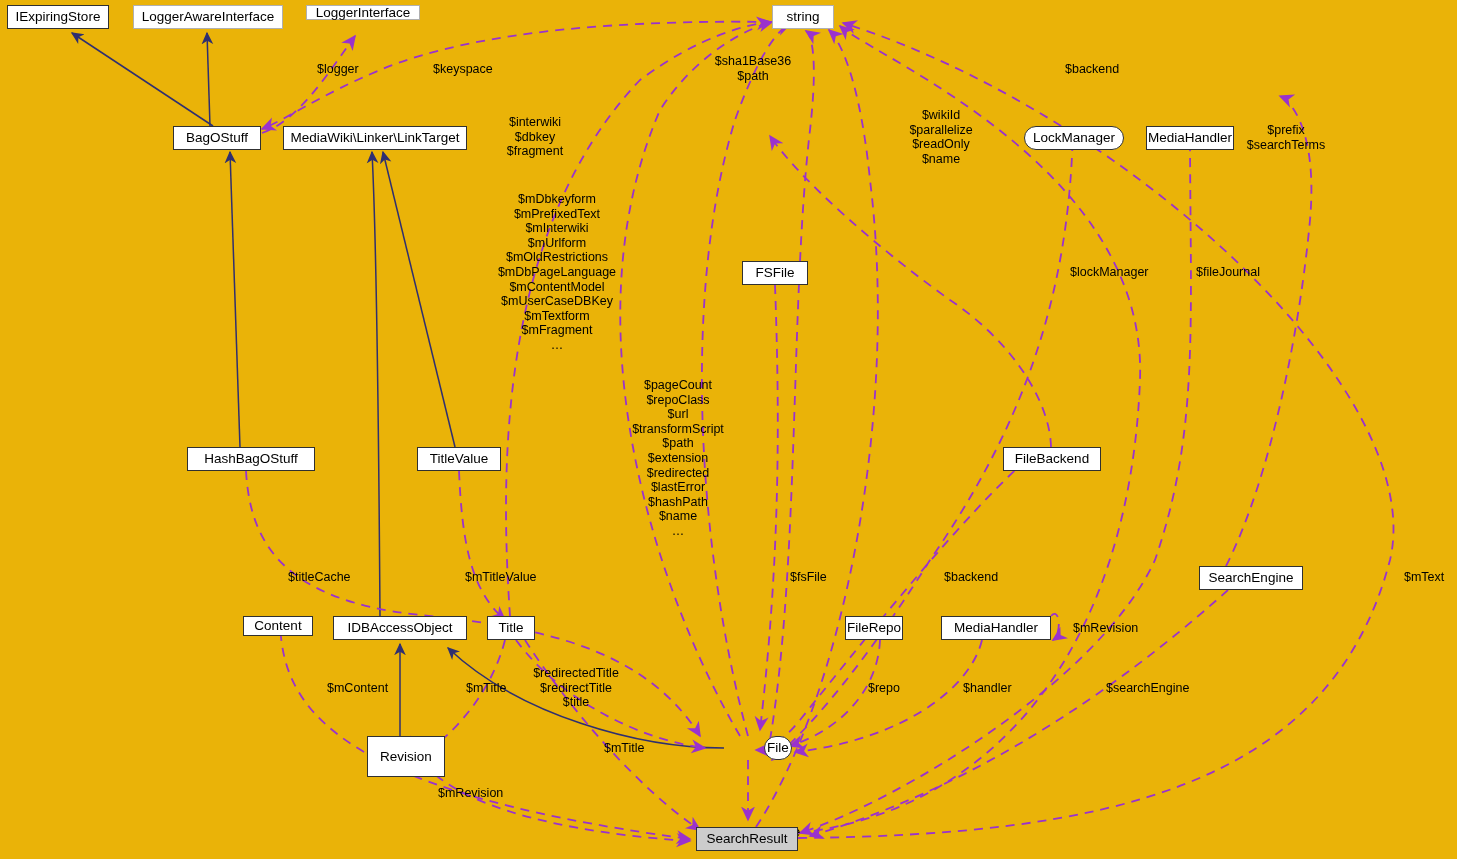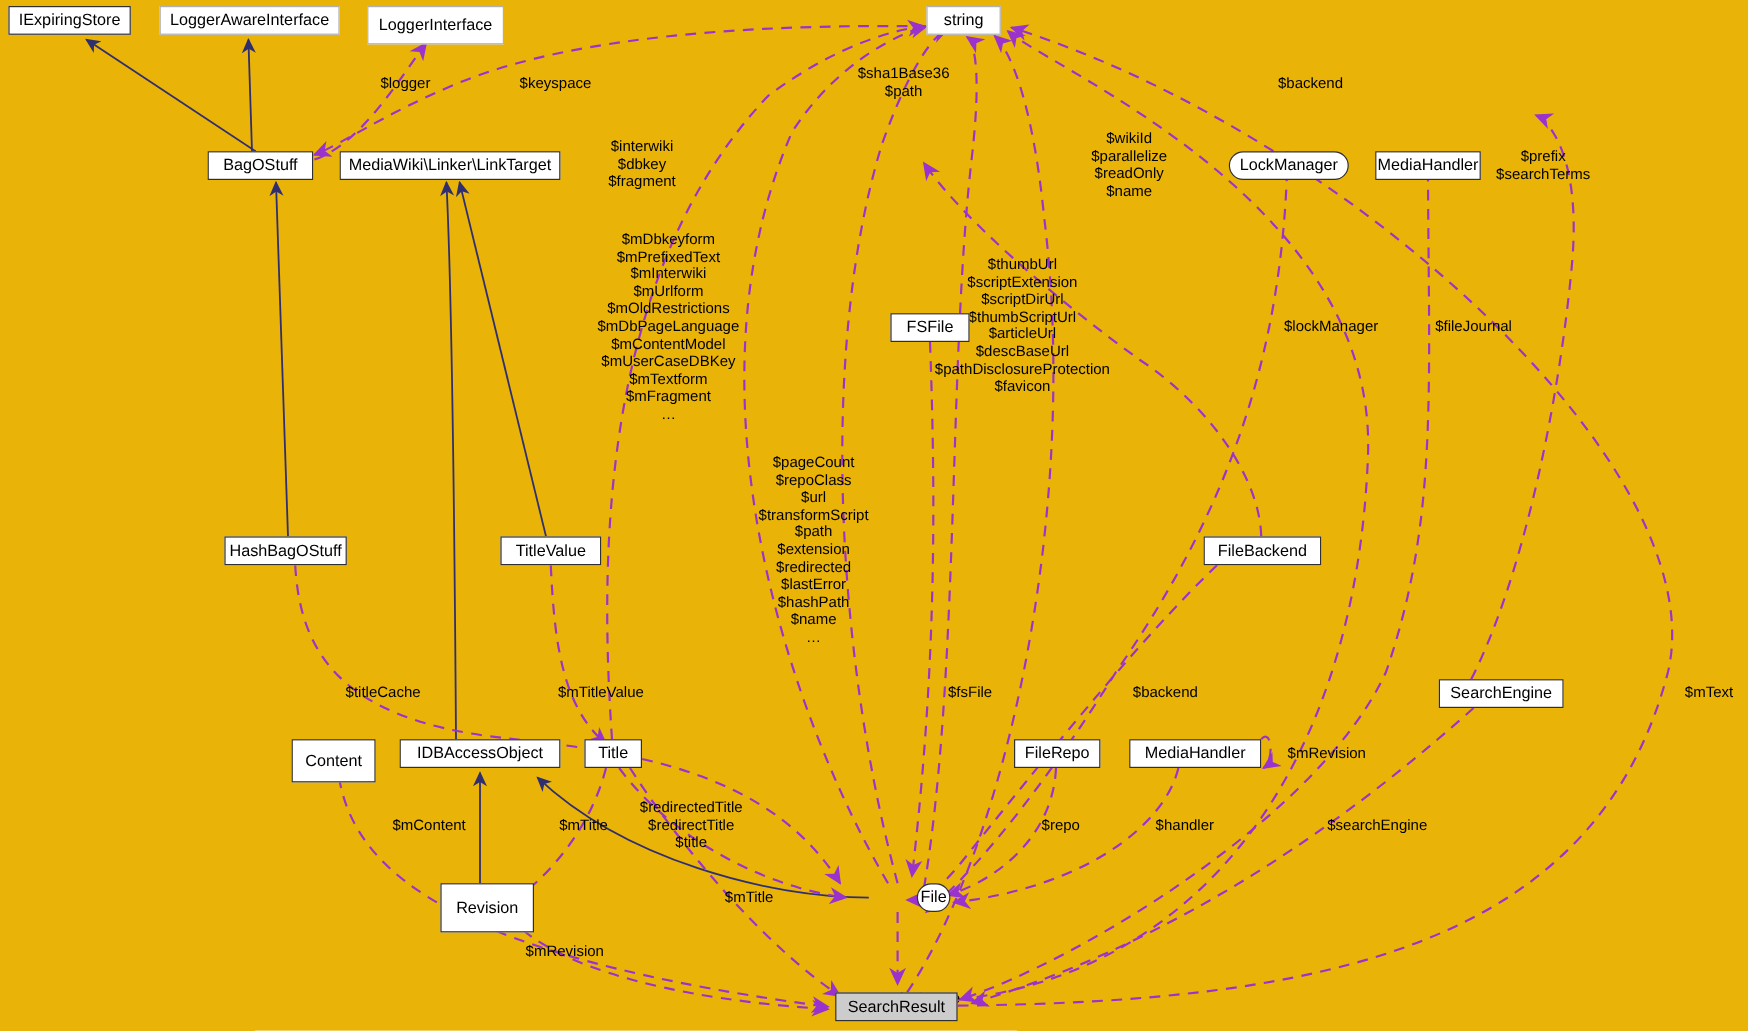--- a/index.html
+++ b/index.html
@@ -96,63 +96,63 @@
       <path d="M410,736 C420,790 520,830 690,841"></path>
     </g>
   </svg>
 
   <div class="node solid" style="left:7px;top:5px;width:102px;height:24px;">
       <span>IExpiringStore</span>
     </div>
   <div class="node light" style="left:133px;top:5px;width:150px;height:24px;">
       <span>LoggerAwareInterface</span>
     </div>
-  <div class="node light" style="left:306px;top:5px;width:114px;height:32px;">
+  <div class="node light" style="left:306px;top:5px;width:114px;height:15px;">
       <span>LoggerInterface</span>
     </div>
   <div class="node light" style="left:772px;top:5px;width:62px;height:24px;">
       <span>string</span>
     </div>
   <div class="node solid" style="left:173px;top:126px;width:88px;height:24px;">
       <span>BagOStuff</span>
     </div>
   <div class="node solid" style="left:283px;top:126px;width:184px;height:24px;">
       <span>MediaWiki\Linker\LinkTarget</span>
     </div>
   <div class="node solid" style="left:1024px;top:126px;width:100px;height:24px;border-radius:12px;">
       <span>LockManager</span>
     </div>
   <div class="node solid" style="left:1146px;top:126px;width:88px;height:24px;">
       <span>MediaHandler</span>
     </div>
   <div class="node solid" style="left:742px;top:261px;width:66px;height:24px;">
       <span>FSFile</span>
     </div>
-  <div class="node solid" style="left:187px;top:447px;width:102px;height:24px;">
+  <div class="node solid" style="left:187px;top:447px;width:128px;height:24px;">
       <span>HashBagOStuff</span>
     </div>
   <div class="node solid" style="left:417px;top:447px;width:84px;height:24px;">
       <span>TitleValue</span>
     </div>
   <div class="node solid" style="left:1003px;top:447px;width:98px;height:24px;">
       <span>FileBackend</span>
     </div>
   <div class="node solid" style="left:1199px;top:566px;width:104px;height:24px;">
       <span>SearchEngine</span>
     </div>
-  <div class="node solid" style="left:243px;top:616px;width:70px;height:36px;text-align:center;">
+  <div class="node solid" style="left:243px;top:616px;width:70px;height:20px;text-align:center;">
       <span>Content</span>
     </div>
   <div class="node solid" style="left:333px;top:616px;width:134px;height:24px;">
       <span>IDBAccessObject</span>
     </div>
   <div class="node solid" style="left:487px;top:616px;width:48px;height:24px;">
       <span>Title</span>
     </div>
-  <div class="node solid" style="left:845px;top:616px;width:72px;height:24px;">
+  <div class="node solid" style="left:845px;top:616px;width:58px;height:24px;">
       <span>FileRepo</span>
     </div>
   <div class="node solid" style="left:941px;top:616px;width:110px;height:24px;">
       <span>MediaHandler</span>
     </div>
   <div class="node solid" style="left:367px;top:736px;width:78px;height:41px;">
       <span>Revision</span>
     </div>
   <div class="node solid" style="left:764px;top:736px;width:28px;height:24px;border-radius:12px;">
       <span>File</span>
@@ -179,28 +179,20 @@
 $mPrefixedText
 $mInterwiki
 $mUrlform
 $mOldRestrictions
 $mDbPageLanguage
 $mContentModel
 $mUserCaseDBKey
 $mTextform
 $mFragment
 …</div>
-  <div class="edgelabel" style="left: 852px; top: 213px; transform: translateX(-50%);">$thumbUrl
-$scriptExtension
-$scriptDirUrl
-$thumbScriptUrl
-$articleUrl
-$descBaseUrl
-$pathDisclosureProtection
-$favicon</div>
   <div class="edgelabel" style="left:1070px;top:265px;">$lockManager</div>
   <div class="edgelabel" style="left:1196px;top:265px;">$fileJournal</div>
   <div class="edgelabel" style="left: 678px; top: 378px; transform: translateX(-50%);">$pageCount
 $repoClass
 $url
 $transformScript
 $path
 $extension
 $redirected
 $lastError

